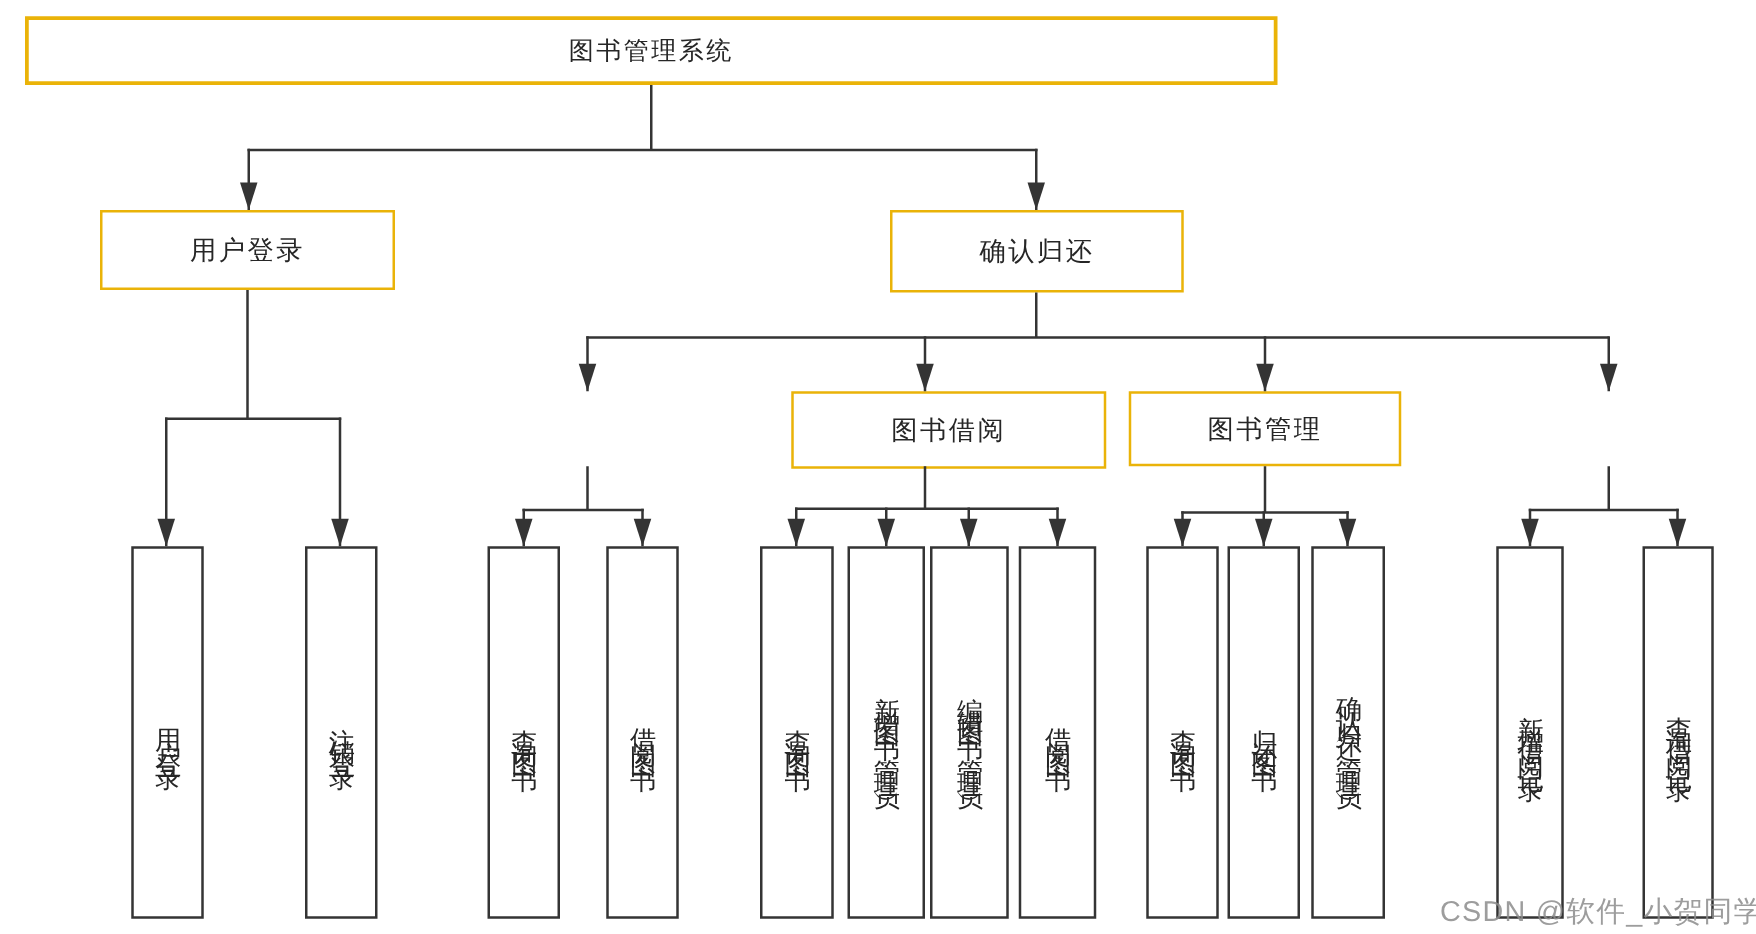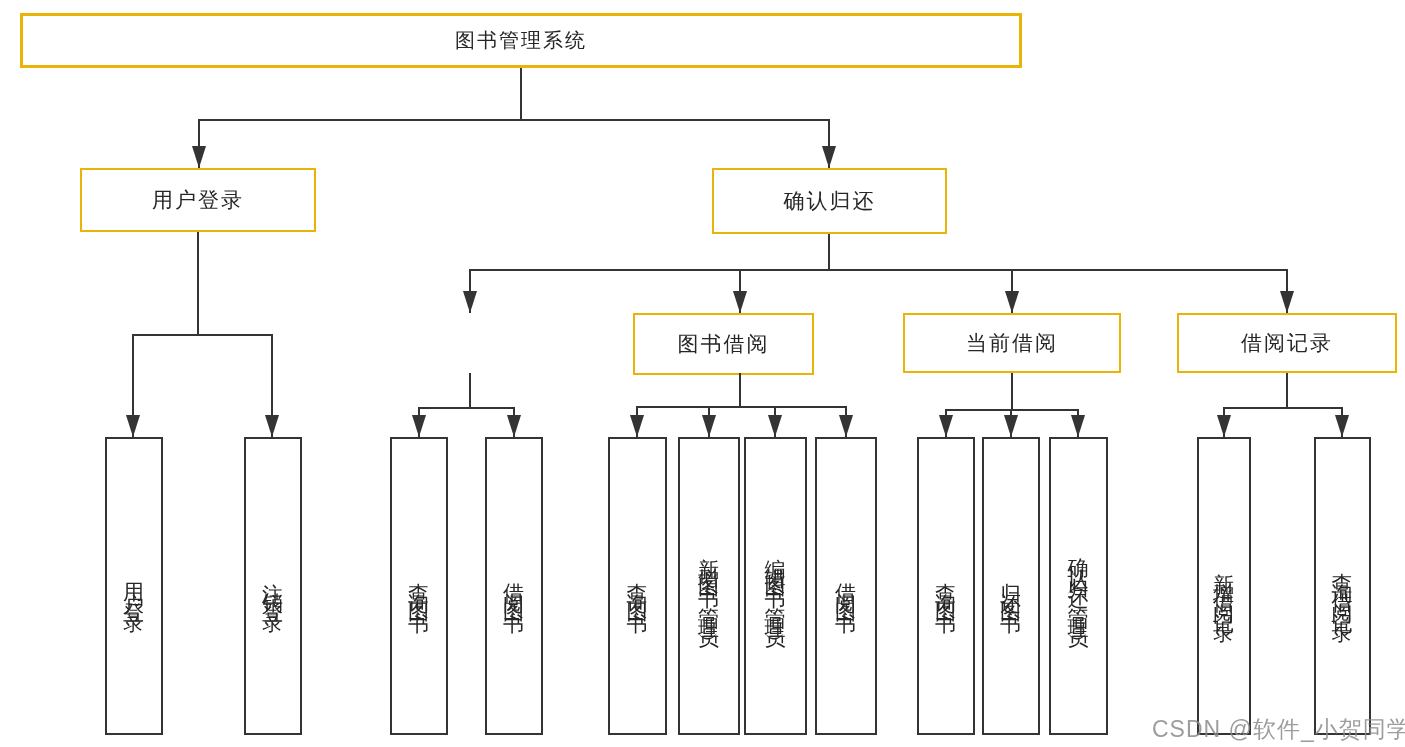--- a/index.html
+++ b/index.html
@@ -46,25 +46,24 @@
 
 <div class="canvas">
 
   <div class="node root" style="left:20px;top:13px;width:1002px;height:55px">图书管理系统</div>
 
   <div class="node" style="left:80px;top:168px;width:236px;height:64px">用户登录</div>
 
   <div class="node" style="left:712px;top:168px;width:235px;height:66px">确认归还</div>
 
 
-  <div class="node" style="left:633px;top:313px;width:181px;height:62px">图书借阅</div>
+  <div class="node" style="left:633px;top:313px;width:252px;height:62px">图书借阅</div>
 
-  <div class="node" style="left:903px;top:313px;width:218px;height:60px">当前借阅</div>
+  <div class="node" style="left:903px;top:313px;width:218px;height:60px">图书管理</div>
 
-  <div class="node" style="left:1177px;top:313px;width:220px;height:60px">借阅记录</div>
 
   <div class="vnode" style="left:105px;width:58px">
     <span>用户登录</span>
   </div>
   <div class="vnode" style="left:244px;width:58px">
     <span>注销登录</span>
   </div>
 
   <div class="vnode" style="left:390px;width:58px">
     <span>查询图书</span>

